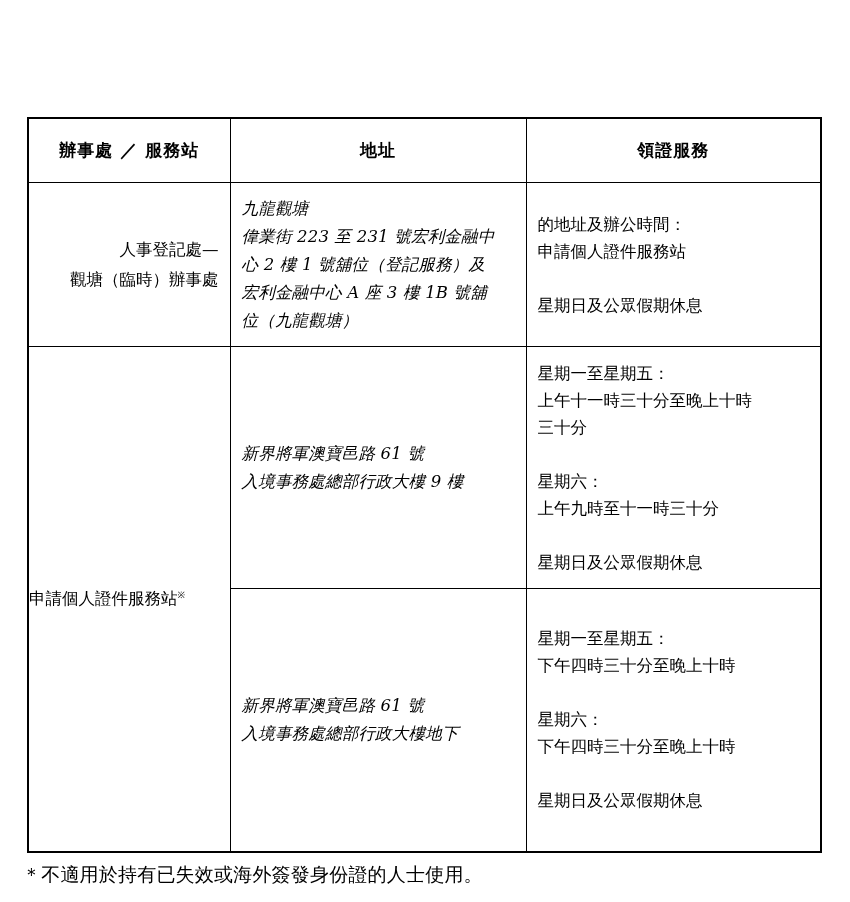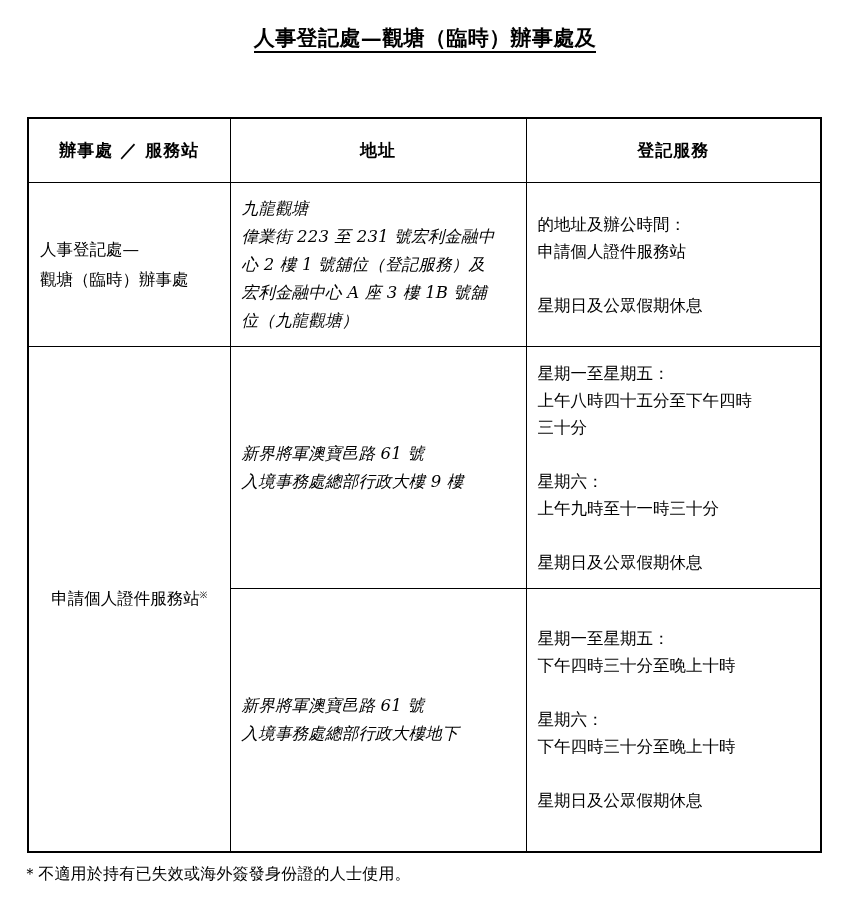--- a/index.html
+++ b/index.html
@@ -73,89 +73,88 @@
     line-height: 27px;
   }
   .hdr .cell-pad {
     text-align: center;
     font-weight: bold;
     font-size: 17px;
     padding: 18px 6px;
     letter-spacing: 1px;
   }
   .center-cell .cell-pad {
-    text-align: left;
+    text-align: right;
     line-height: 30px;
   }
   .left-cell .cell-pad {
     text-align: left;
   }
   .row-h1 { height: 164px; }
   .row-h2 { height: 242px; }
   .row-h3 { height: 263px; }
 
   .ln { display: block; white-space: pre-wrap; }
   .ln.blank { height: 27px; }
 
   .addr .ln {
     line-height: 28px;
     letter-spacing: 0.2px;
     font-style: italic;
   }
 
   .merged-label {
-    text-align: center;
+    text-align: left;
     font-size: 16.5px;
     line-height: 26px;
     position: relative;
   }
   .merged-label sup {
     font-size: 9px;
     vertical-align: super;
     line-height: 0;
   }
 
   
   .footnote {
     position: absolute;
     left: 22px;
     top: 862px;
-    font-size: 16px;
+    font-size: 19px;
     line-height: 24px;
     letter-spacing: 0.2px;
     white-space: nowrap;
   }
 </style>
 </head>
 <body>
 
 <div class="page">
 
   <div class="title-block">
-    <span class="title-line"><span>人事登記處—觀塘（臨時）辦事處及</span></span>
   </div>
 
   <div class="tbl-wrap">
     <table class="main">
       <colgroup>
         <col class="col-a">
         <col class="col-b">
         <col class="col-c">
       </colgroup>
       <tbody>
 
         <tr class="hdr">
           <td>
             <div class="cell-pad">辦事處 ／ 服務站</div>
           </td>
           <td>
             <div class="cell-pad">地址</div>
           </td>
           <td>
-            <div class="cell-pad">登記服務</div>
+            <div class="cell-pad">領證服務</div>
           </td>
         </tr>
 
         <tr class="row-h1">
           <td class="center-cell">
             <div class="cell-pad">
               <span class="ln">人事登記處—</span>
               <span class="ln">觀塘（臨時）辦事處</span>
             </div>
           </td>
@@ -184,21 +183,21 @@
           </td>
           <td class="left-cell addr">
             <div class="cell-pad">
               <span class="ln">新界將軍澳寶邑路 61 號</span>
               <span class="ln">入境事務處總部行政大樓 9 樓</span>
             </div>
           </td>
           <td class="left-cell">
             <div class="cell-pad">
               <span class="ln">星期一至星期五：</span>
-              <span class="ln">上午八時四十五分至下午四時</span>
+              <span class="ln">上午十一時三十分至晚上十時</span>
               <span class="ln">三十分</span>
               <span class="ln blank"></span>
               <span class="ln">星期六：</span>
               <span class="ln">上午九時至十一時三十分</span>
               <span class="ln blank"></span>
               <span class="ln">星期日及公眾假期休息</span>
             </div>
           </td>
         </tr>
 

